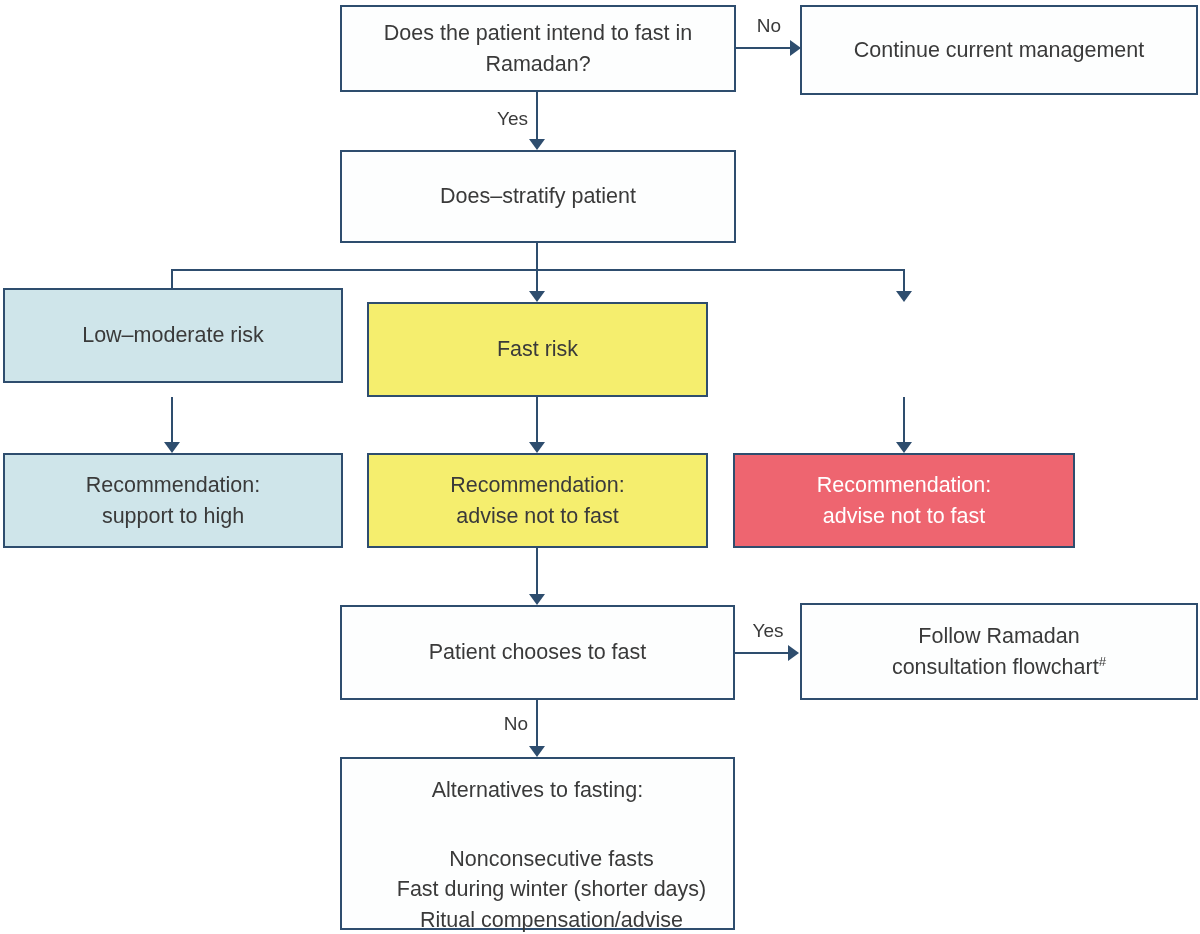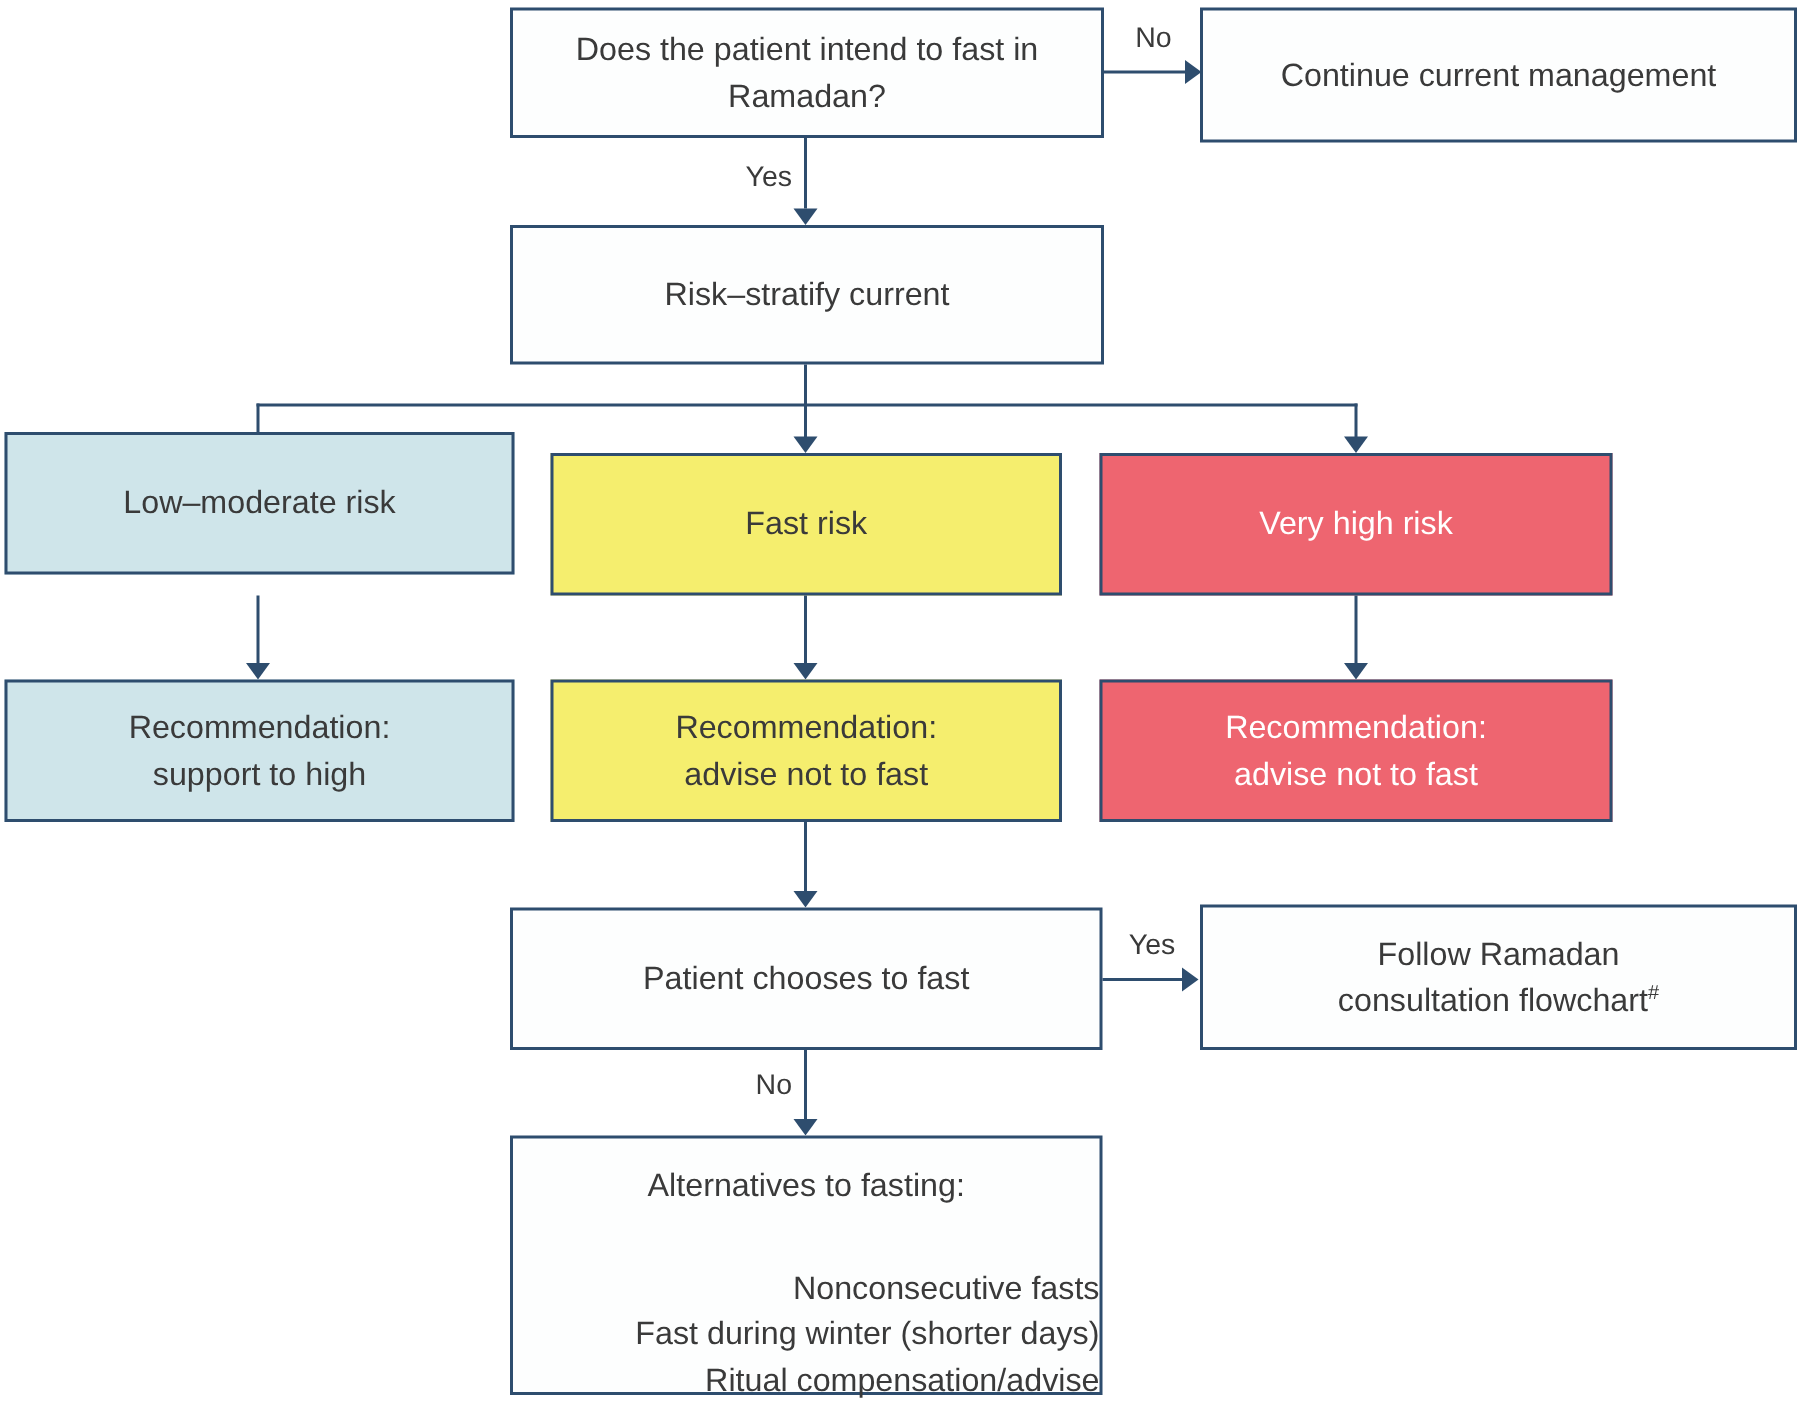--- a/index.html
+++ b/index.html
@@ -26,21 +26,21 @@
   .ah-right{
     position:absolute;width:0;height:0;
     border-top:8px solid transparent;border-bottom:8px solid transparent;
     border-left:11px solid #2e4d6e;
   }
   .edge-label{
     position:absolute;font-size:19px;color:#3a3a3a;background:transparent;
   }
   .alt-box{justify-content:flex-start;align-items:stretch;padding:16px 0 0 0;}
   .alt-heading{text-align:center;margin-bottom:38px;}
-  .alt-item{text-align:right;padding-left:28px;line-height:1.42;}
+  .alt-item{text-align:center;padding-left:28px;line-height:1.42;}
   sup{font-size:0.62em;line-height:0;}
 </style>
 </head>
 <body>
 
 <div class="canvas">
 
   <div class="node" style="left:340px;top:5px;width:396px;height:87px;">
     <span>Does the patient intend to fast in Ramadan?</span>
   </div>
@@ -51,40 +51,37 @@
 
   <div class="hline" style="left:736px;top:47px;width:56px;"></div>
   <div class="ah-right" style="left:790px;top:40px;"></div>
   <div class="edge-label" style="left:745px;top:15px;width:48px;text-align:center;">No</div>
 
   <div class="vline" style="left:536px;top:92px;height:47px;"></div>
   <div class="ah-down" style="left:529px;top:139px;"></div>
   <div class="edge-label" style="left:478px;top:108px;width:50px;text-align:right;">Yes</div>
 
   <div class="node" style="left:340px;top:150px;width:396px;height:93px;">
-    <span>Risk–stratify current</span>
+    <span>Does–stratify patient</span>
   </div>
 
   <div class="vline" style="left:536px;top:243px;height:28px;"></div>
   <div class="hline" style="left:171px;top:269px;width:734px;"></div>
   <div class="vline" style="left:171px;top:269px;height:23px;"></div>
   <div class="ah-down" style="left:164px;top:291px;"></div>
   <div class="vline" style="left:536px;top:269px;height:23px;"></div>
   <div class="ah-down" style="left:529px;top:291px;"></div>
   <div class="vline" style="left:903px;top:269px;height:23px;"></div>
   <div class="ah-down" style="left:896px;top:291px;"></div>
 
   <div class="node fill-blue" style="left:3px;top:288px;width:340px;height:95px;">
     <span>Low–moderate risk</span>
   </div>
   <div class="node fill-yellow" style="left:367px;top:302px;width:341px;height:95px;">
     <span>Fast risk</span>
-  </div>
-  <div class="node fill-red" style="left:733px;top:302px;width:342px;height:95px;">
-    <span>Very high risk</span>
   </div>
 
   <div class="vline" style="left:171px;top:397px;height:46px;"></div>
   <div class="ah-down" style="left:164px;top:442px;"></div>
   <div class="vline" style="left:536px;top:397px;height:46px;"></div>
   <div class="ah-down" style="left:529px;top:442px;"></div>
   <div class="vline" style="left:903px;top:397px;height:46px;"></div>
   <div class="ah-down" style="left:896px;top:442px;"></div>
 
   <div class="node fill-blue" style="left:3px;top:453px;width:340px;height:95px;">

